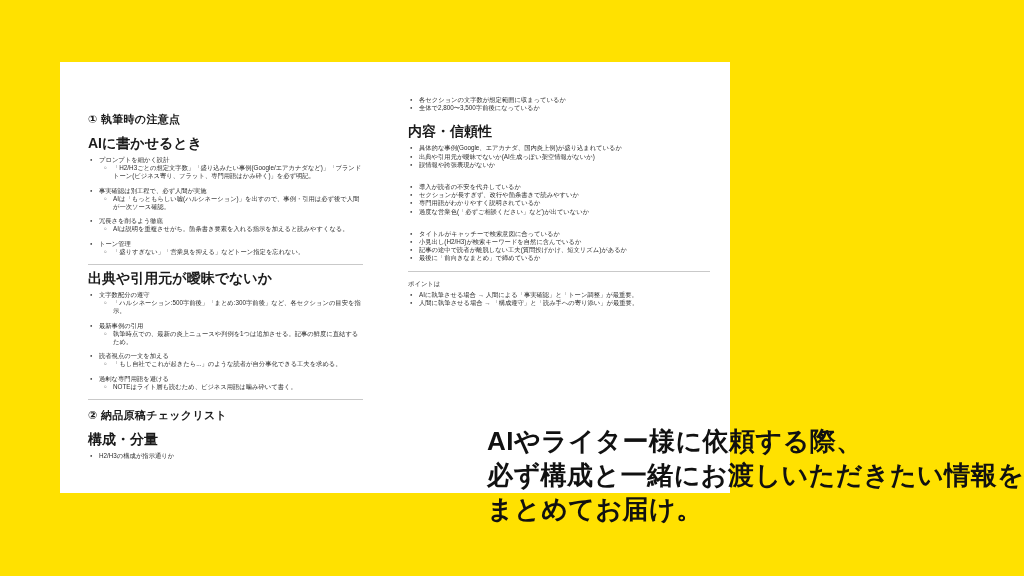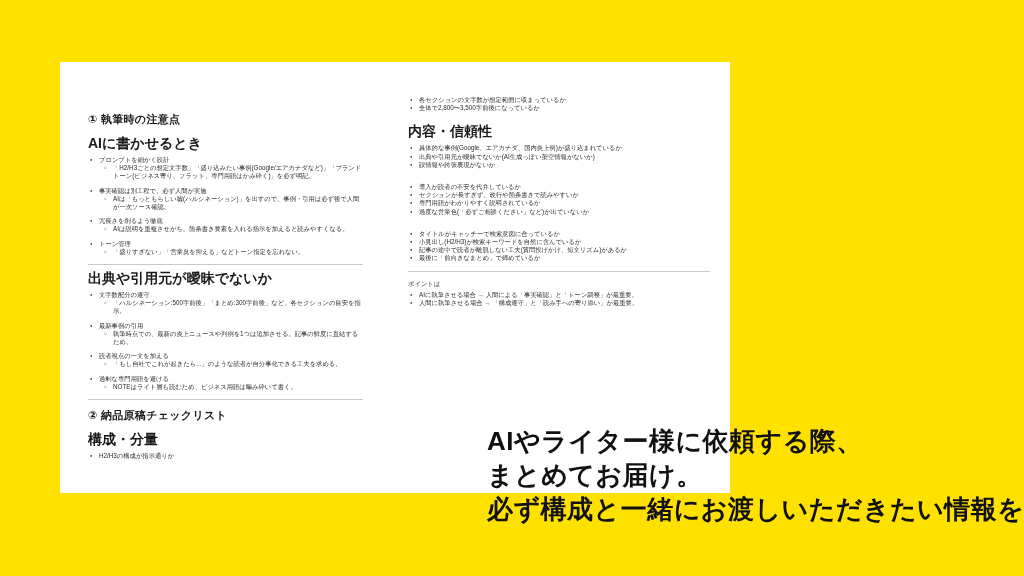--- a/index.html
+++ b/index.html
@@ -225,17 +225,17 @@
         </div>
         <div class="bl">
           <span class="mark" style="font-size: 4px;">●</span>
           <span class="txt">人間に執筆させる場合 → 「構成遵守」と「読み手への寄り添い」が最重要。</span>
         </div>
       </div>
   </div>
 
   <div class="caption">
     <div>AIやライター様に依頼する際、</div>
+    <div>必ず構成と一緒にお渡しいただきたい情報を</div>
     <div>まとめてお届け。</div>
-    <div>必ず構成と一緒にお渡しいただきたい情報を</div>
   </div>
 
 </div>
 
 </body></html>

